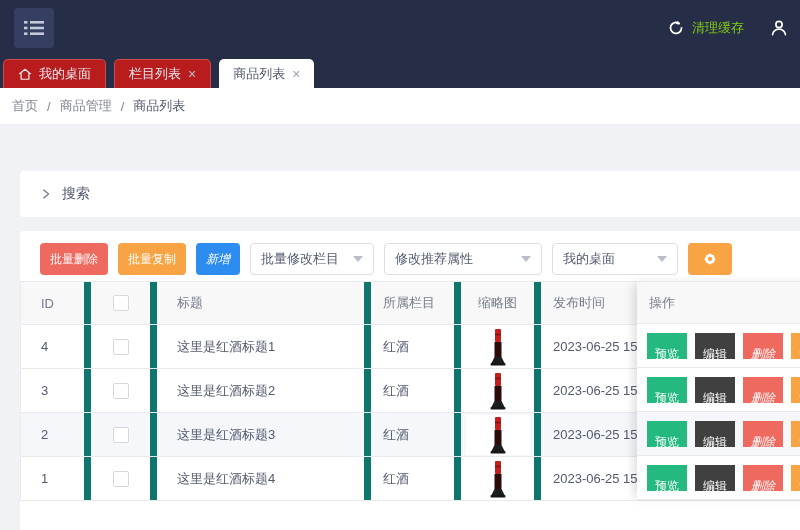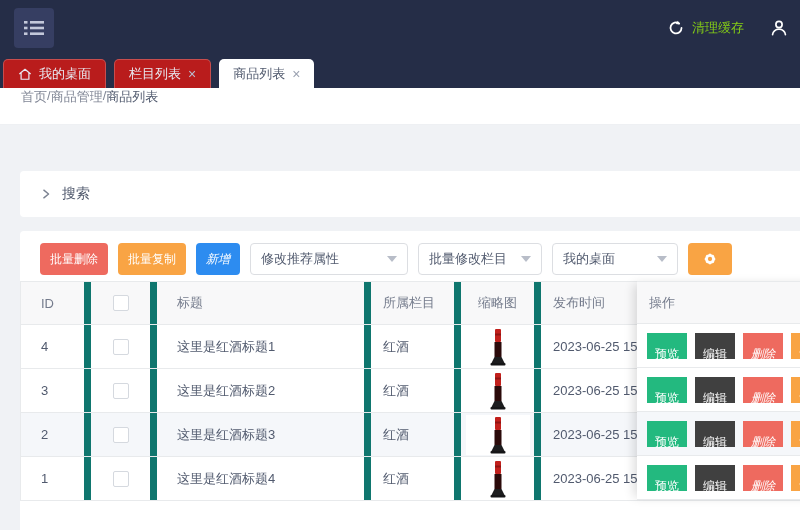--- a/index.html
+++ b/index.html
@@ -17,22 +17,22 @@
   
   .tabstrip { height:32px; background:#252d47; display:flex; align-items:flex-end; padding-left:3px; gap:8px; }
   .tab { height:29px; display:flex; align-items:center; gap:7px; padding:0 14px;
     border-radius:5px 5px 0 0; font-size:13px; cursor:pointer; white-space:nowrap; }
   .tab.inactive { background:#b91c1c; color:#e8eaf2; border:1px solid rgba(255,255,255,0.22); border-bottom:none; }
   .tab.active { background:#ffffff; color:#515a6e; }
   .tab .close { font-size:14px; line-height:1; color:#b9bfd2; }
   .tab.active .close { color:#9aa1b0; }
 
   
-  .breadcrumb-bar { height:37px; background:#ffffff; display:flex; align-items:flex-start;
-    padding:0 21px; font-size:13px; color:#808695; border-bottom:1px solid #eef0f3; }
+  .breadcrumb-bar { height:37px; background:#ffffff; display:flex; align-items:center;
+    padding:0 12px; font-size:13px; color:#808695; border-bottom:1px solid #eef0f3; gap:9px; }
   .breadcrumb-bar .current { color:#515a6e; }
 
   
   .content { padding:18px 0 0 20px;margin-top:28px; }
   .card { background:#ffffff; border-radius:4px; width:920px; }
   .search-card { height:46px; display:flex; align-items:center; gap:10px; padding:0 20px;
     font-size:14px; color:#515a6e; cursor:pointer; }
 
   .table-card { margin-top:14px; height:327px; border-radius:4px 4px 0 0; position:relative; }
   .toolbar { display:flex; align-items:center; gap:10px; padding:12px 20px 6px 20px; }
@@ -156,26 +156,26 @@
     </span>
     <span>搜索</span>
   </div>
 
   <div class="card table-card">
 
     <div class="toolbar">
       <button class="btn btn-red">批量删除</button>
       <button class="btn btn-orange">批量复制</button>
       <button class="btn btn-blue">新增</button>
+      <div class="select sel-1">
+        <span>批量修改栏目</span>
+        <span class="caret"></span>
+      </div>
       <div class="select sel-2">
         <span>修改推荐属性</span>
-        <span class="caret"></span>
-      </div>
-      <div class="select sel-1">
-        <span>批量修改栏目</span>
         <span class="caret"></span>
       </div>
       <div class="select sel-3">
         <span>我的桌面</span>
         <span class="caret"></span>
       </div>
       <button class="gear-btn">
         <span>
           <svg width="16" height="16" viewBox="0 0 18 18">
             <g fill="#ffffff">

